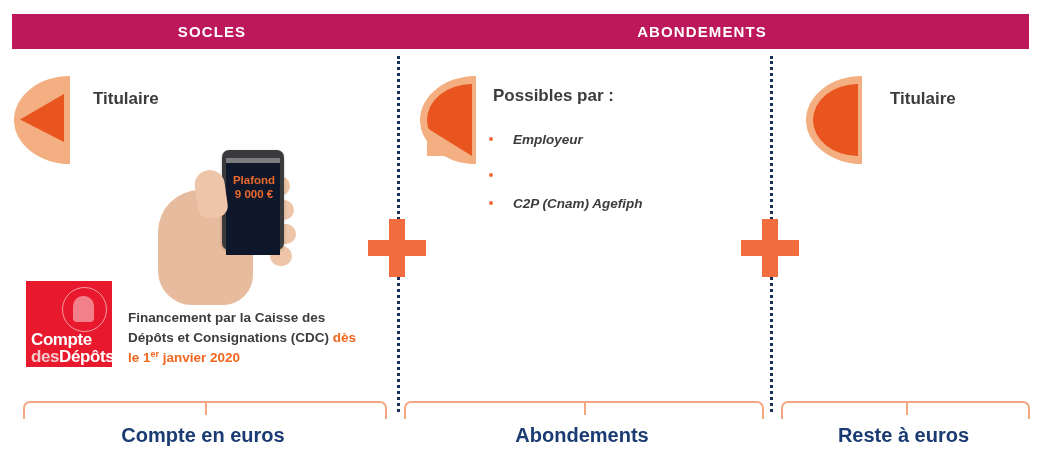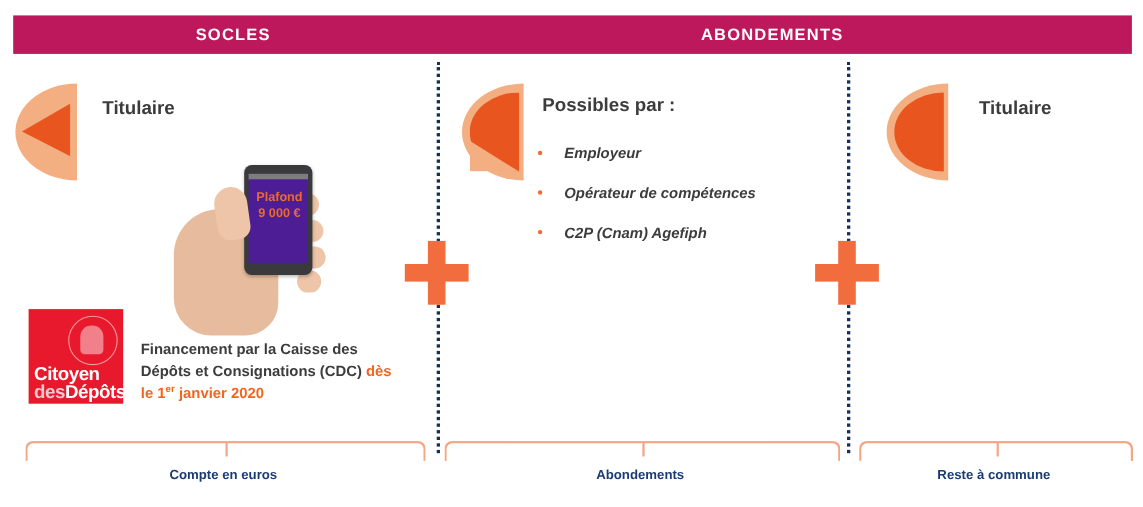--- a/index.html
+++ b/index.html
@@ -209,22 +209,22 @@
     height: 100px;
     background: #3a3a3c;
     border-radius: 7px;
     box-shadow: 0 1px 3px rgba(0,0,0,0.25);
   }
   .phone-screen {
     position: absolute;
     left: 4px;
     top: 13px;
     width: 54px;
-    height: 76px;
-    background: #4c1d95;
+    height: 92px;
+    background: #0f172a;
   }
   .phone-topbar {
     position: absolute;
     left: 4px;
     top: 8px;
     width: 54px;
     height: 6px;
     background: #7d7d80;
   }
   .phone-text {
@@ -310,21 +310,21 @@
     height: 13px;
     background: #f4a582;
   }
   .brace.b1 { left: 23px;  top: 401px; width: 360px; }
   .brace.b2 { left: 404px; top: 401px; width: 356px; }
   .brace.b3 { left: 781px; top: 401px; width: 245px; }
 
   .bottom-label {
     position: absolute;
     top: 424px;
-    font-size: 12px;
+    font-size: 20px;
     font-weight: bold;
     color: #1b3b73;
     text-align: center;
     white-space: nowrap;
   }
   .bottom-label.bl1 { left: 23px;  width: 360px; }
   .bottom-label.bl2 { left: 404px; width: 356px; }
   .bottom-label.bl3 { left: 781px; width: 245px; }
 </style>
 </head>
@@ -359,21 +359,21 @@
           <div>Plafond</div>
           <div>9 000 €</div>
         </div>
       </div>
     </div>
     <div class="thumb-shape"></div>
   </div>
 
   <div class="cdc-logo">
     <div class="cdc-seal"></div>
-    <div class="cdc-word w1">Citoyen</div>
+    <div class="cdc-word w1">Compte</div>
     <div class="cdc-word w2"><span class="light">des</span><span>Dépôts</span></div>
   </div>
 
   <div class="finance-text"><span>Financement par la Caisse des Dépôts et Consignations (CDC) </span><span class="accent"><span>dès le 1</span><sup>er</sup><span> janvier 2020</span></span></div>
 
   <div class="plus-sign p1">
     <div class="bar-h"></div>
     <div class="bar-v"></div>
   </div>
 
@@ -384,21 +384,20 @@
   </div>
   <div class="panel-title t2">Possibles par :</div>
 
   <div class="bullet-list">
     <div class="bullet-row">
       <span class="bullet-dot"></span>
       <span class="bullet-text">Employeur</span>
     </div>
     <div class="bullet-row">
       <span class="bullet-dot"></span>
-      <span class="bullet-text">Opérateur de compétences</span>
     </div>
     <div class="bullet-row">
       <span class="bullet-dot"></span>
       <span class="bullet-text">C2P (Cnam) Agefiph</span>
     </div>
   </div>
 
   <div class="plus-sign p2">
     <div class="bar-h"></div>
     <div class="bar-v"></div>
@@ -415,15 +414,15 @@
   </div>
   <div class="brace b2">
     <div class="nib"></div>
   </div>
   <div class="brace b3">
     <div class="nib"></div>
   </div>
 
   <div class="bottom-label bl1">Compte en euros</div>
   <div class="bottom-label bl2">Abondements</div>
-  <div class="bottom-label bl3">Reste à commune</div>
+  <div class="bottom-label bl3">Reste à euros</div>
 
 </div>
 
 </body></html>

